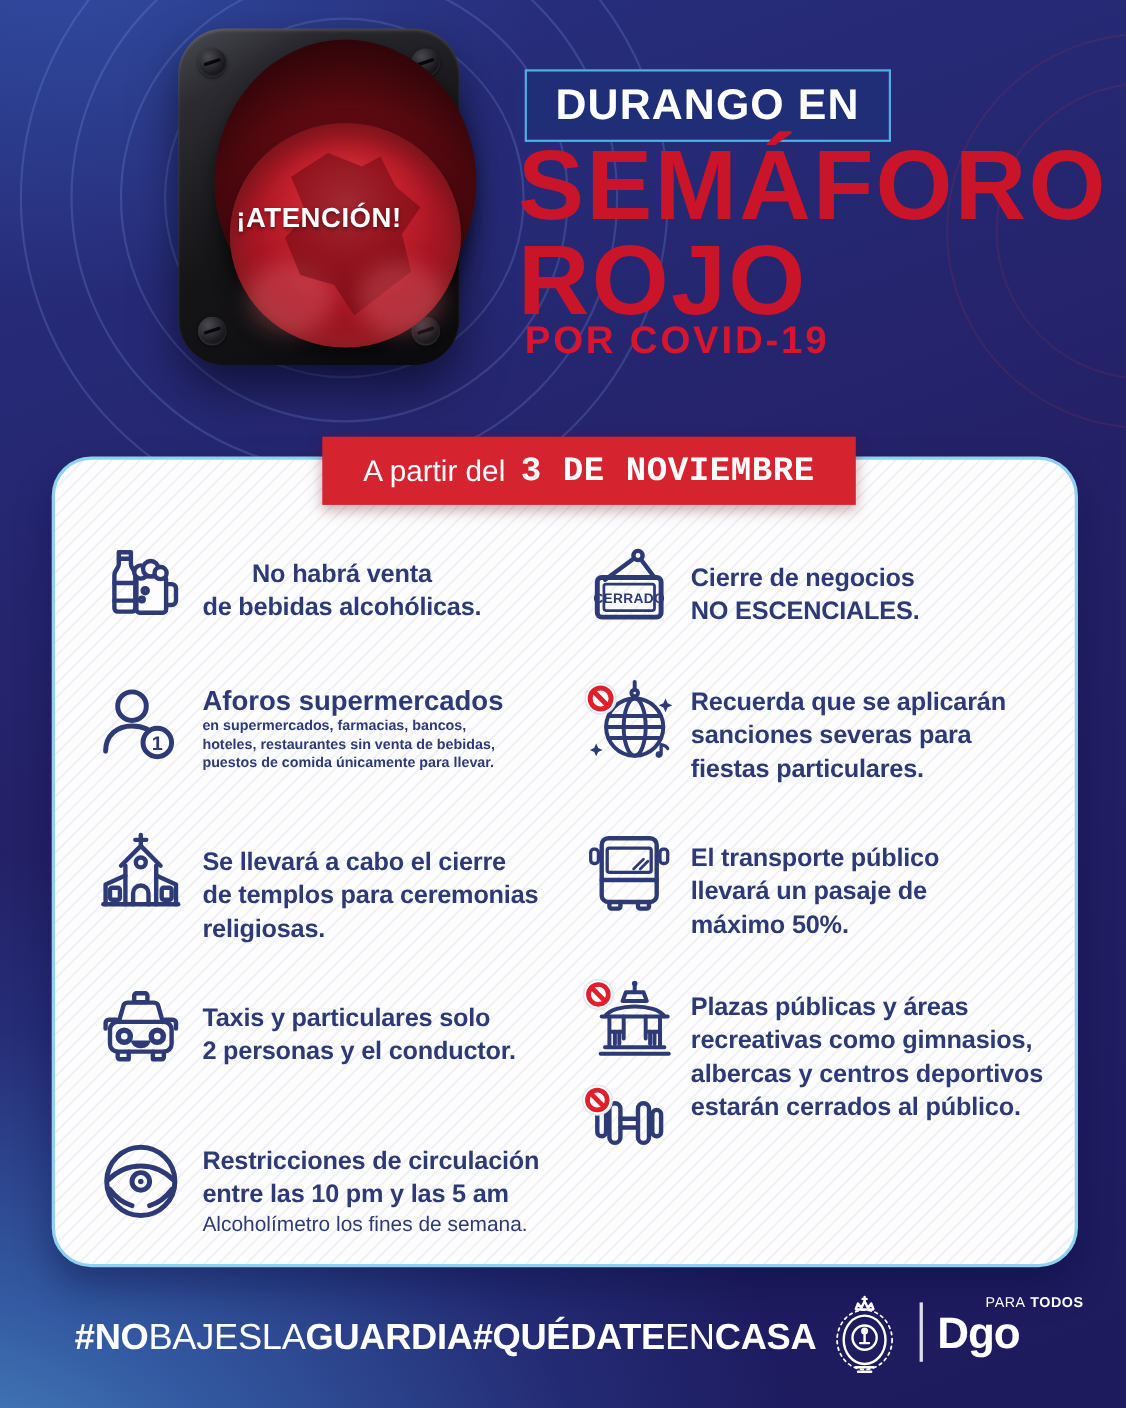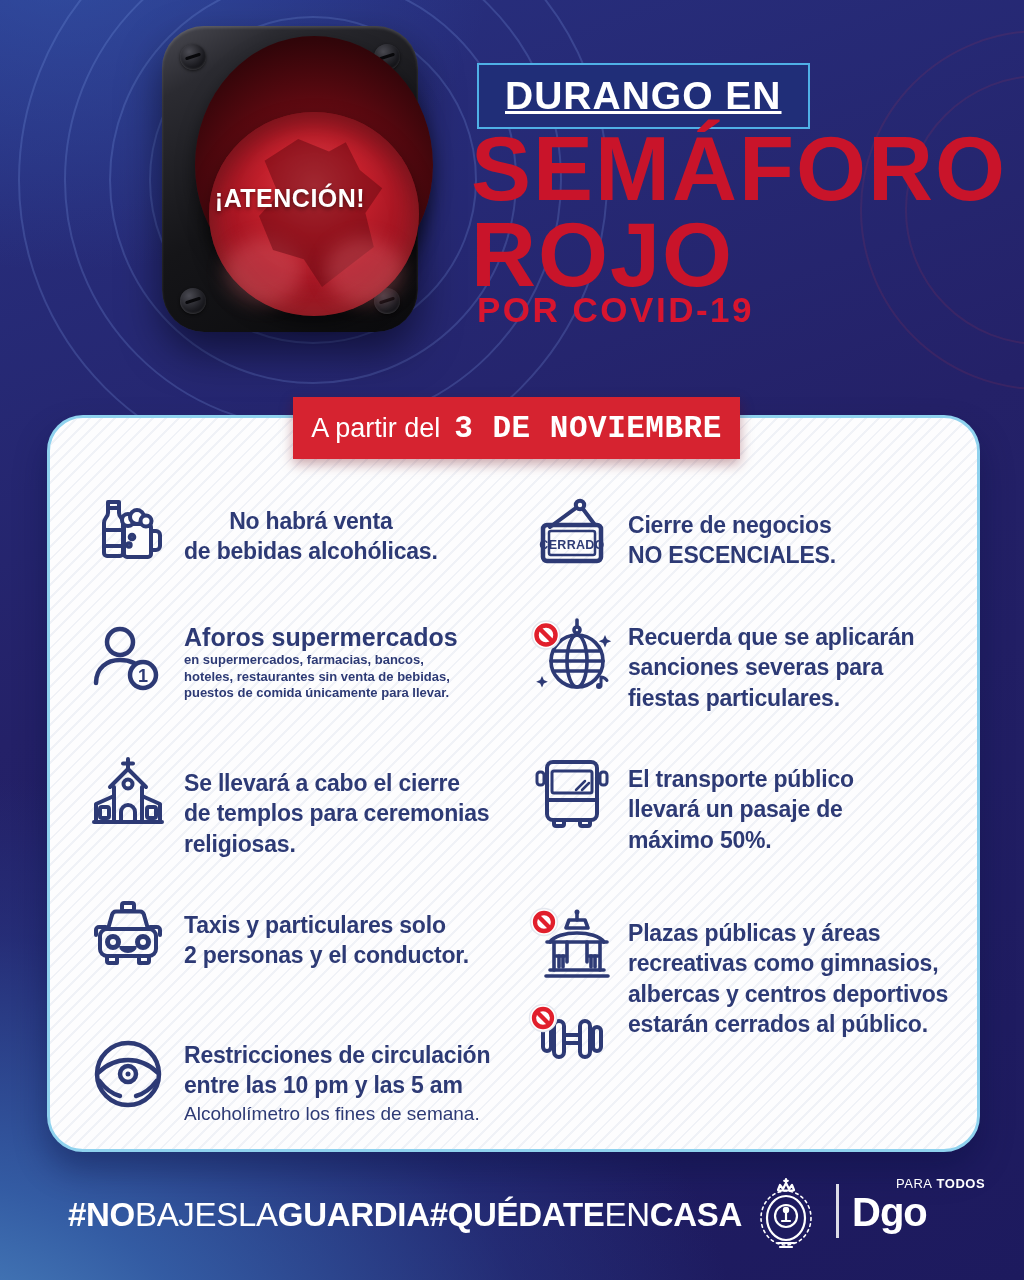--- a/index.html
+++ b/index.html
@@ -33,47 +33,47 @@
   .dome::before,.dome::after{content:'';position:absolute;width:78px;height:66px;border-radius:50%;
     background:rgba(238,120,130,.30);filter:blur(9px);}
   .dome::before{left:16px;bottom:12px;}
   .dome::after{right:16px;bottom:12px;}
   .map-blob{position:absolute;left:36px;top:24px;width:140px;height:154px;background:rgba(72,0,9,.38);
     clip-path:polygon(38% 2%,60% 10%,72% 4%,82% 22%,98% 34%,86% 50%,92% 72%,72% 86%,55% 98%,42% 80%,20% 74%,10% 52%,24% 38%,14% 16%);}
   .attention-label{position:absolute;left:0;right:0;top:158px;text-align:center;color:#fff;
     font-size:25px;font-weight:700;letter-spacing:.5px;text-shadow:0 2px 4px rgba(0,0,0,.45);}
   
   .kicker-box{position:absolute;left:477px;top:63px;padding:9px 26px;background:#202e78;
-    border:2px solid #4fb0e6;color:#fff;font-size:39px;font-weight:700;letter-spacing:1px;text-decoration:underline;}
+    border:2px solid #4fb0e6;color:#fff;font-size:39px;font-weight:700;letter-spacing:1px;}
   .title-red{position:absolute;left:471px;color:#c9142a;font-weight:800;font-size:90px;line-height:1;letter-spacing:2px;}
   .title-red.l1{top:124px;}
   .title-red.l2{top:210px;}
   .subtitle-red{position:absolute;left:477px;top:290px;color:#d7152f;font-size:35px;font-weight:600;letter-spacing:2.5px;}
   
-  .banner{position:absolute;left:293px;top:397px;width:447px;height:62px;background:#d62330;z-index:3;
+  .banner{position:absolute;left:293px;top:397px;width:485px;height:62px;background:#d62330;z-index:3;
     display:flex;align-items:center;justify-content:center;gap:14px;color:#fff;box-shadow:0 5px 12px rgba(110,5,16,.35);}
   .banner .prefix{font-size:27px;font-weight:400;}
   .banner .date{font-size:31px;font-weight:800;letter-spacing:.5px;font-family:Liberation Mono, monospace;}
   
   .card{position:absolute;left:47px;top:415px;width:933px;height:737px;border-radius:36px;
     background:#fdfdfe;border:3px solid #8fd2ee;box-shadow:0 18px 32px rgba(8,12,60,.38);z-index:2;overflow:hidden;}
   .card::before{content:'';position:absolute;inset:0;
     background:repeating-linear-gradient(135deg,rgba(210,217,231,.30) 0 2px,rgba(0,0,0,0) 2px 9px);}
   .rule{position:absolute;display:flex;align-items:flex-start;gap:12px;}
   .icon-cell{width:88px;display:flex;flex-direction:column;align-items:center;gap:16px;flex:0 0 88px;}
   .rule-text{color:#2d3a75;}
   .b{font-size:23px;font-weight:700;line-height:1.32;letter-spacing:-.2px;color:#2d3a75;}
   .t{font-size:25px;font-weight:700;line-height:1.2;color:#2d3a75;}
   .s{font-size:13px;font-weight:600;line-height:1.28;color:#2d3a75;}
   .s2{font-size:19px;font-weight:500;line-height:1.4;color:#2d3a75;}
   .pt4{padding-top:4px;}.pt8{padding-top:8px;}.pt12{padding-top:12px;}.pt14{padding-top:14px;}.pt16{padding-top:16px;}
   
   .L1{left:34px;top:72px;text-align:center;}  .L2{left:34px;top:200px;} .L3{left:34px;top:336px;}
   .L4{left:34px;top:478px;} .L5{left:34px;top:614px;}
-  .R1{left:478px;top:76px;} .R2{left:478px;top:196px;} .R3{left:478px;top:334px;} .R4{left:478px;top:488px;}
+  .R1{left:478px;top:76px;} .R2{left:478px;top:196px;} .R3{left:478px;top:334px;} .R4{left:478px;top:470px;}
   
   .hashtags{position:absolute;left:68px;top:1196px;display:flex;color:#fff;font-size:33px;letter-spacing:-.3px;z-index:2;}
   .hashtags .seg-b{font-weight:800;}
   .hashtags .seg-l{font-weight:300;}
   .gov-logo{position:absolute;left:750px;top:1172px;width:240px;height:90px;z-index:2;color:#fff;}
   .crest{position:absolute;left:0;top:4px;}
   .logo-divider{position:absolute;left:86px;top:12px;width:2.5px;height:54px;background:rgba(255,255,255,.85);}
   .dgo-block{position:absolute;left:102px;top:0;}
   .dgo-tagline{position:absolute;left:44px;top:4px;font-size:13px;letter-spacing:.5px;white-space:nowrap;}
   .dgo-tagline .thin{font-weight:300;}

